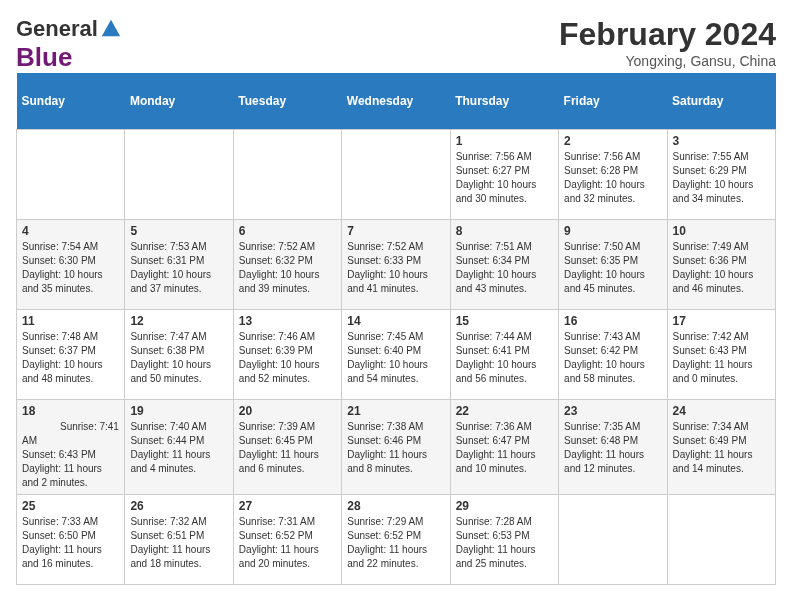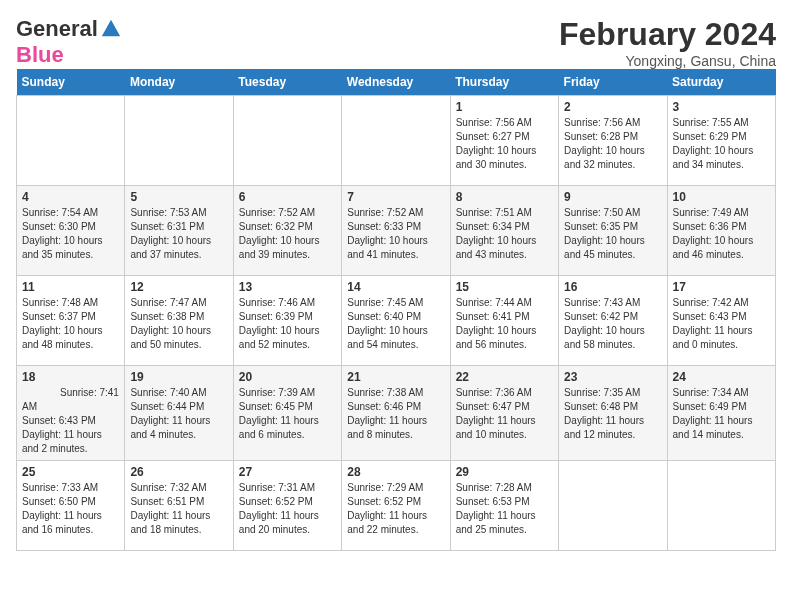--- a/index.html
+++ b/index.html
@@ -24,23 +24,23 @@
     .logo-text {
       display: flex;
       align-items: center;
     }
     .logo-general {
       font-size: 22px;
       font-weight: bold;
       color: #333;
     }
     .logo-blue {
-      font-size: 22px;
-      font-weight: bold;
-      color: #ec4899;
+      font-size: 26px;
+      font-weight: bold;
+      color: #701a75;
     }
     .logo-icon {
       width: 22px;
       height: 22px;
       margin-left: 2px;
     }
     .title-block {
       text-align: right;
     }
     .main-title {
@@ -54,21 +54,21 @@
     }
     table {
       width: 100%;
       border-collapse: collapse;
       font-size: 11px;
     }
     thead th {
       background-color: #2a7abf;
       color: #fff;
       text-align: left;
-      padding: 6px 5px;
+      padding: 21px 5px;
       font-size: 12px;
       font-weight: bold;
     }
     tbody td {
       border: 1px solid #ccc;
       vertical-align: top;
       padding: 4px 5px;
       min-height: 80px;
       height: 90px;
       width: calc(100% / 7);

